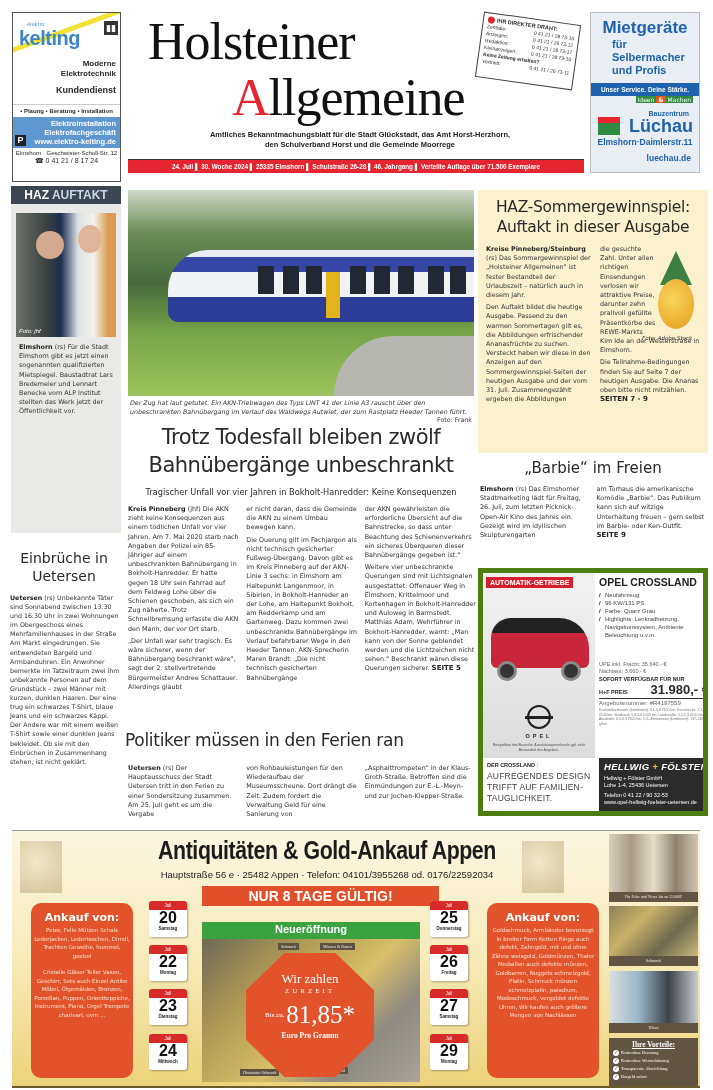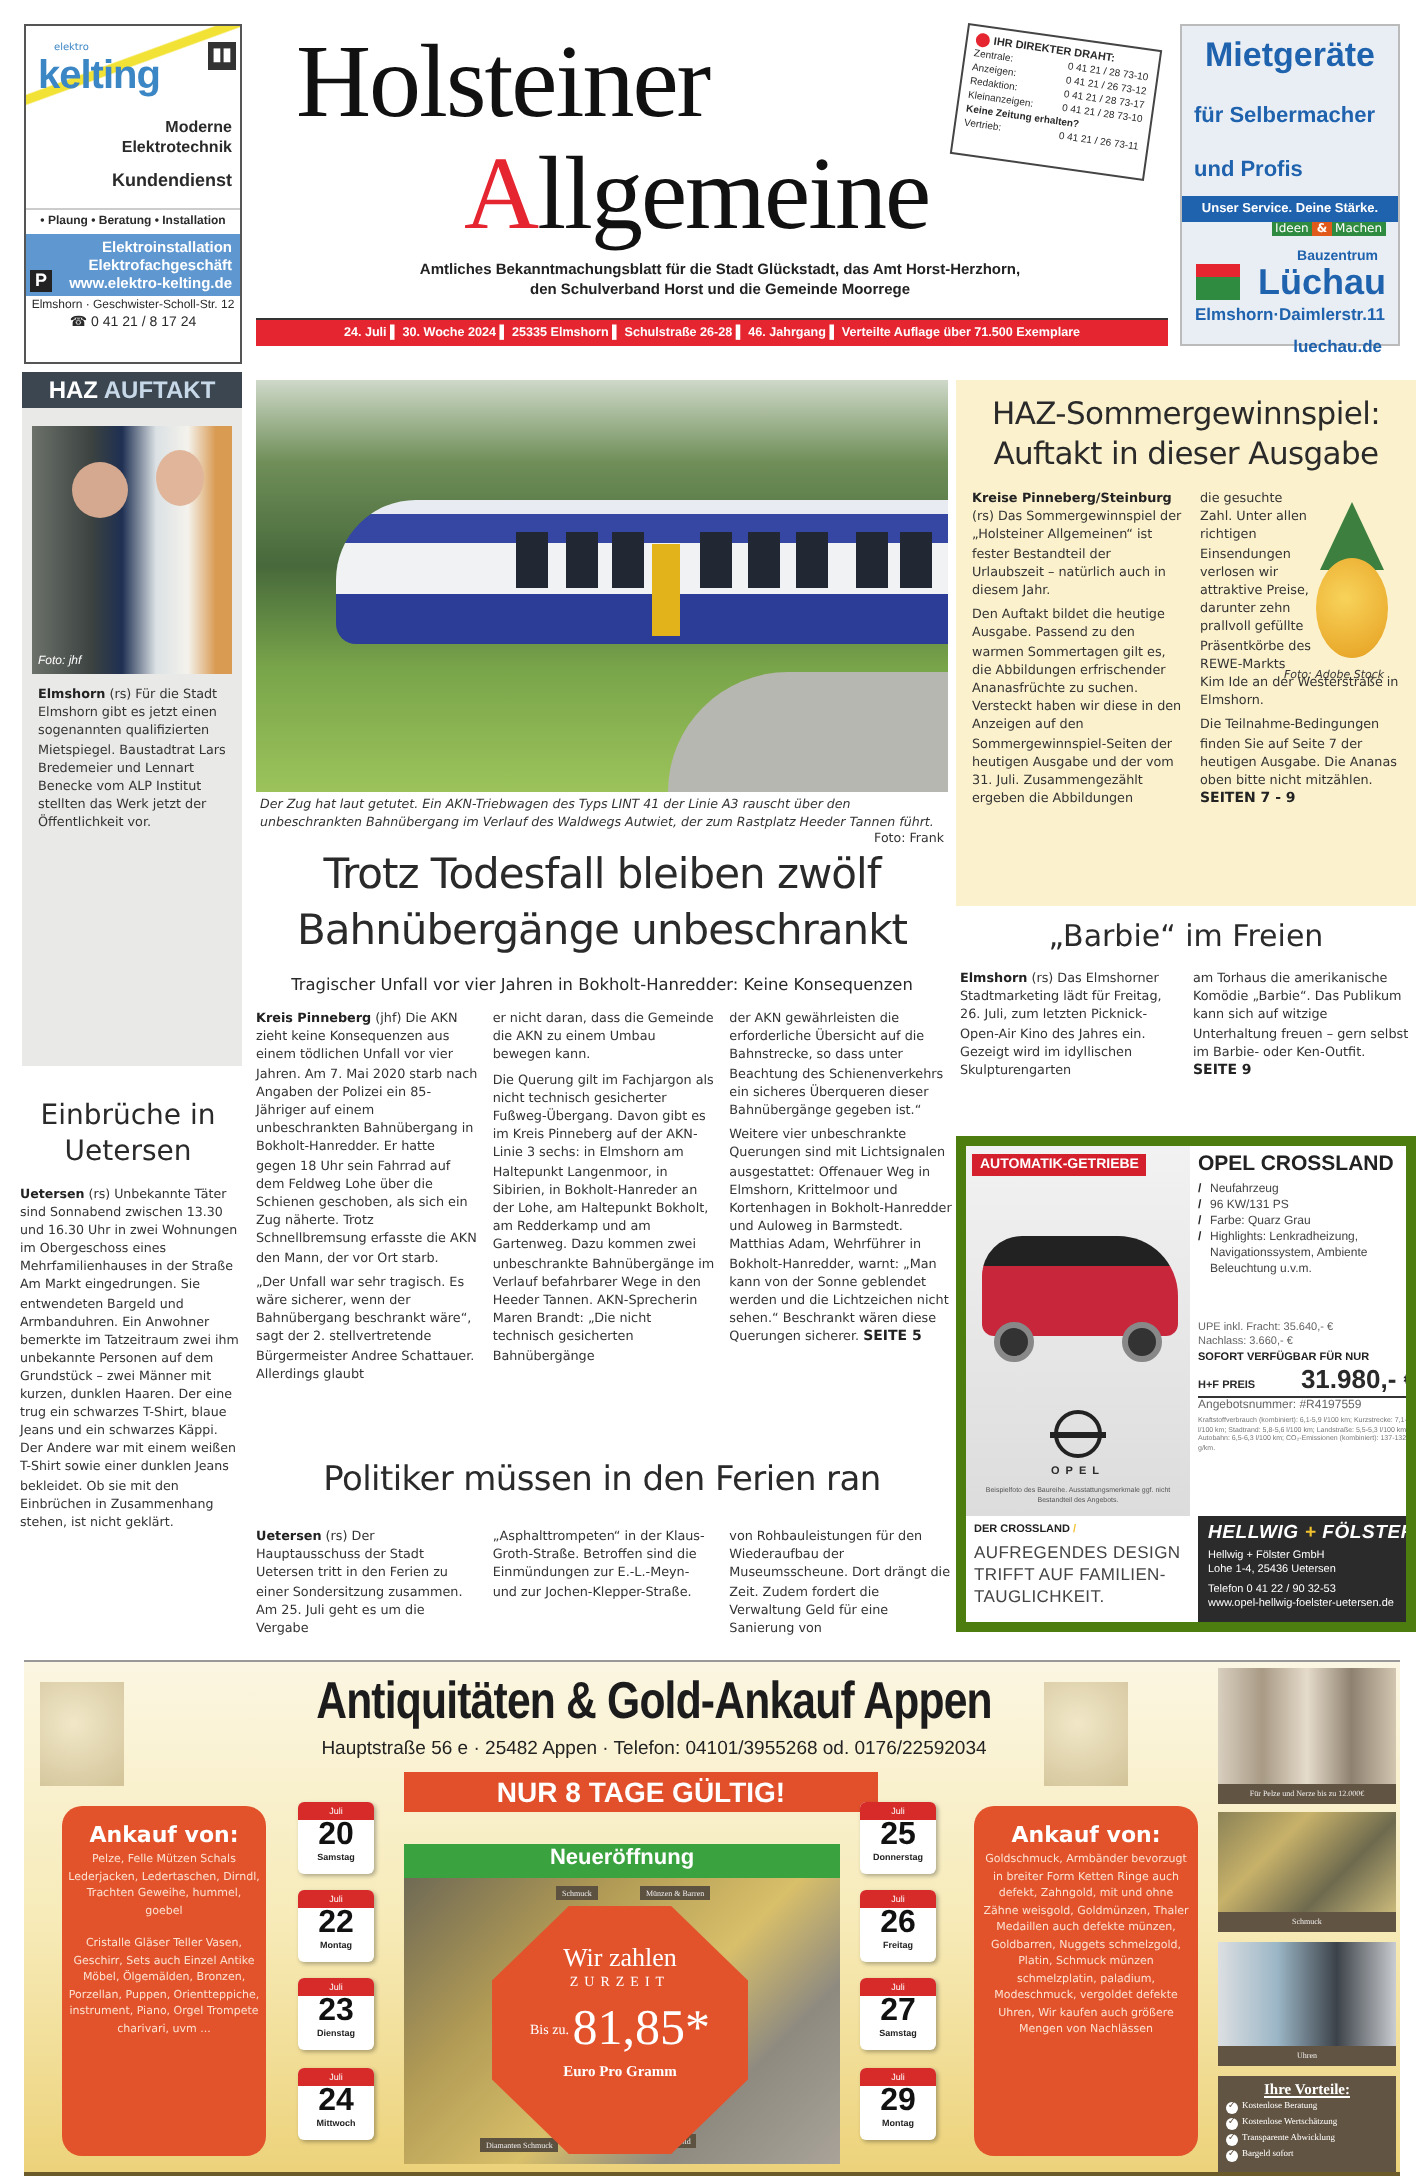--- a/index.html
+++ b/index.html
@@ -25,21 +25,21 @@
 #direkt{left:479px;top:18px;width:98px;height:66px;border:1px solid #444;transform:rotate(8deg);background:#fff;font:5px "Liberation Sans",sans-serif;padding:3px 4px;line-height:7px}
 #direkt .h{font-weight:bold;font-size:5.5px}
 #direkt .dot{display:inline-block;width:7px;height:7px;border-radius:50%;background:#e52530;vertical-align:middle;margin-right:2px}
 #direkt .row{display:flex;justify-content:space-between}
 #direkt .b{font-weight:bold}
 #subtitle{left:140px;top:130px;width:440px;text-align:center;font:bold 7.5px "Liberation Sans",sans-serif;line-height:10px;color:#222}
 #redbar{left:128px;top:159px;width:456px;height:14px;background:#e52530;color:#fff;font:bold 6.3px "Liberation Sans",sans-serif;text-align:center;line-height:14px;border-top:1px solid #333}
 
 #luechau{left:590px;top:12px;width:110px;height:161px;border:1px solid #bbb;background:#e9eef4}
 #luechau .m{font:bold 17px "Liberation Sans",sans-serif;color:#1f62ad;text-align:center;margin-top:5px}
-#luechau .s{font:bold 11px "Liberation Sans",sans-serif;color:#1f62ad;padding-left:6px;line-height:13px;margin-top:14px}
+#luechau .s{font:bold 11px "Liberation Sans",sans-serif;color:#1f62ad;padding-left:21px;line-height:13px;margin-top:0}
 #luechau .band{background:#1f62ad;color:#fff;font:bold 6.5px "Liberation Sans",sans-serif;padding:2px 4px;margin-top:6px;text-align:center;line-height:9px}
 #luechau .ideen{text-align:right;font-size:6px;margin-right:6px}
 #luechau .ideen span{background:#2f8b3f;color:#fff;padding:0 2px}
 #luechau .ideen b{background:#e15a1b;color:#fff;padding:0 2px}
 #luechau .bz{font:bold 7px "Liberation Sans",sans-serif;color:#1f62ad;text-align:right;margin-right:10px;margin-top:7px}
 #luechau .lu{font:bold 18px "Liberation Sans",sans-serif;color:#1f62ad;text-align:right;margin-right:6px;line-height:18px;position:relative}
 #luechau .lu i{position:absolute;left:7px;top:0;width:22px;height:18px;background:linear-gradient(180deg,#e52530 0 35%,#2f8b3f 35%)}
 #luechau .ad{font:bold 8.5px "Liberation Sans",sans-serif;color:#1f62ad;text-align:center;margin-top:2px}
 #luechau .url{font:bold 8.5px "Liberation Sans",sans-serif;color:#1f62ad;text-align:right;margin-right:8px;margin-top:6px}
 
@@ -62,21 +62,21 @@
 #train .road{position:absolute;right:0;bottom:0;width:140px;height:60px;background:#b7b7b2;border-radius:60px 0 0 0}
 #traincap{left:130px;top:399px;width:342px;font:italic 6.3px "DejaVu Sans",sans-serif;line-height:8.5px;color:#333}
 #traincap .cr{float:right;font-style:normal}
 
 #mainhead{left:125px;top:423px;width:352px;text-align:center;font:21px "DejaVu Sans",sans-serif;line-height:28px;color:#2a2a2a;letter-spacing:-0.5px}
 #mainsub{left:125px;top:487px;width:352px;text-align:center;font:8.2px "DejaVu Sans",sans-serif;color:#2a2a2a}
 .cols3{display:flex;gap:7px}
 .cols3 .c{flex:1;font:6.4px "DejaVu Sans",sans-serif;line-height:9.2px;color:#333}
 .cols3 .c p+p{margin-top:3px}
 #maincols{left:128px;top:505px;width:348px}
-#pol-head{left:125px;top:730px;width:352px;text-align:center;font:17px "DejaVu Sans",sans-serif;color:#2a2a2a;letter-spacing:-0.3px}
+#pol-head{left:125px;top:730px;width:352px;font:17px "DejaVu Sans",sans-serif;color:#2a2a2a;letter-spacing:-0.3px}
 #polcols{left:128px;top:764px;width:348px}
 
 #einb-head{left:8px;top:549px;width:112px;text-align:center;font:14px "DejaVu Sans",sans-serif;line-height:18px;color:#2a2a2a}
 #einb-body{left:10px;top:593px;width:112px;font:6.3px "DejaVu Sans",sans-serif;line-height:9.1px;color:#333}
 
 #gewinn{left:478px;top:190px;width:230px;height:263px;background:#fbf1cc}
 #gewinn h2{font:15.5px "DejaVu Sans",sans-serif;font-weight:normal;text-align:center;line-height:20px;margin-top:7px;color:#2a2a2a;letter-spacing:-0.3px}
 #gewinn .body{display:flex;gap:8px;padding:8px 6px 0 8px;font:6.4px "DejaVu Sans",sans-serif;line-height:9.2px;color:#333}
 #gewinn .c1{width:106px}
 #gewinn .c2{flex:1;position:relative}
@@ -269,24 +269,24 @@
     <p><span>Weitere vier unbeschrankte Querungen sind mit Lichtsignalen ausgestattet: Offenauer Weg in Elmshorn, Krittelmoor und Kortenhagen in Bokholt-Hanredder und Auloweg in Barmstedt. Matthias Adam, Wehrführer in Bokholt-Hanredder, warnt: „Man kann von der Sonne geblendet werden und die Lichtzeichen nicht sehen.“ Beschrankt wären diese Querungen sicherer. </span><b class="ref">SEITE 5</b></p>
   </div>
 </div>
 
 <div id="pol-head" class="abs">Politiker müssen in den Ferien ran</div>
 <div id="polcols" class="abs cols3">
   <div class="c">
       <p><b class="lead">Uetersen</b><span> (rs) Der Hauptausschuss der Stadt Uetersen tritt in den Ferien zu einer Sondersitzung zusammen. Am 25. Juli geht es um die Vergabe</span></p>
     </div>
   <div class="c">
+      <p>von Rohbauleistungen für den Wiederaufbau der Museumsscheune. Dort drängt die Zeit. Zudem fordert die Verwaltung Geld für eine Sanierung von</p>
+    </div>
+  <div class="c">
       <p>„Asphalttrompeten“ in der Klaus-Groth-Straße. Betroffen sind die Einmündungen zur E.-L.-Meyn- und zur Jochen-Klepper-Straße.</p>
-    </div>
-  <div class="c">
-      <p>von Rohbauleistungen für den Wiederaufbau der Museumsscheune. Dort drängt die Zeit. Zudem fordert die Verwaltung Geld für eine Sanierung von</p>
     </div>
 </div>
 
 <div id="einb-head" class="abs">
   <div>Einbrüche in</div>
   <div>Uetersen</div>
 </div>
 <div id="einb-body" class="abs">
   <b class="lead">Uetersen</b><span> (rs) Unbekannte Täter sind Sonnabend zwischen 13.30 und 16.30 Uhr in zwei Wohnungen im Obergeschoss eines Mehrfamilienhauses in der Straße Am Markt eingedrungen. Sie entwendeten Bargeld und Armbanduhren. Ein Anwohner bemerkte im Tatzeitraum zwei ihm unbekannte Personen auf dem Grundstück – zwei Männer mit kurzen, dunklen Haaren. Der eine trug ein schwarzes T-Shirt, blaue Jeans und ein schwarzes Käppi. Der Andere war mit einem weißen T-Shirt sowie einer dunklen Jeans bekleidet. Ob sie mit den Einbrüchen in Zusammenhang stehen, ist nicht geklärt.</span>
 </div>

